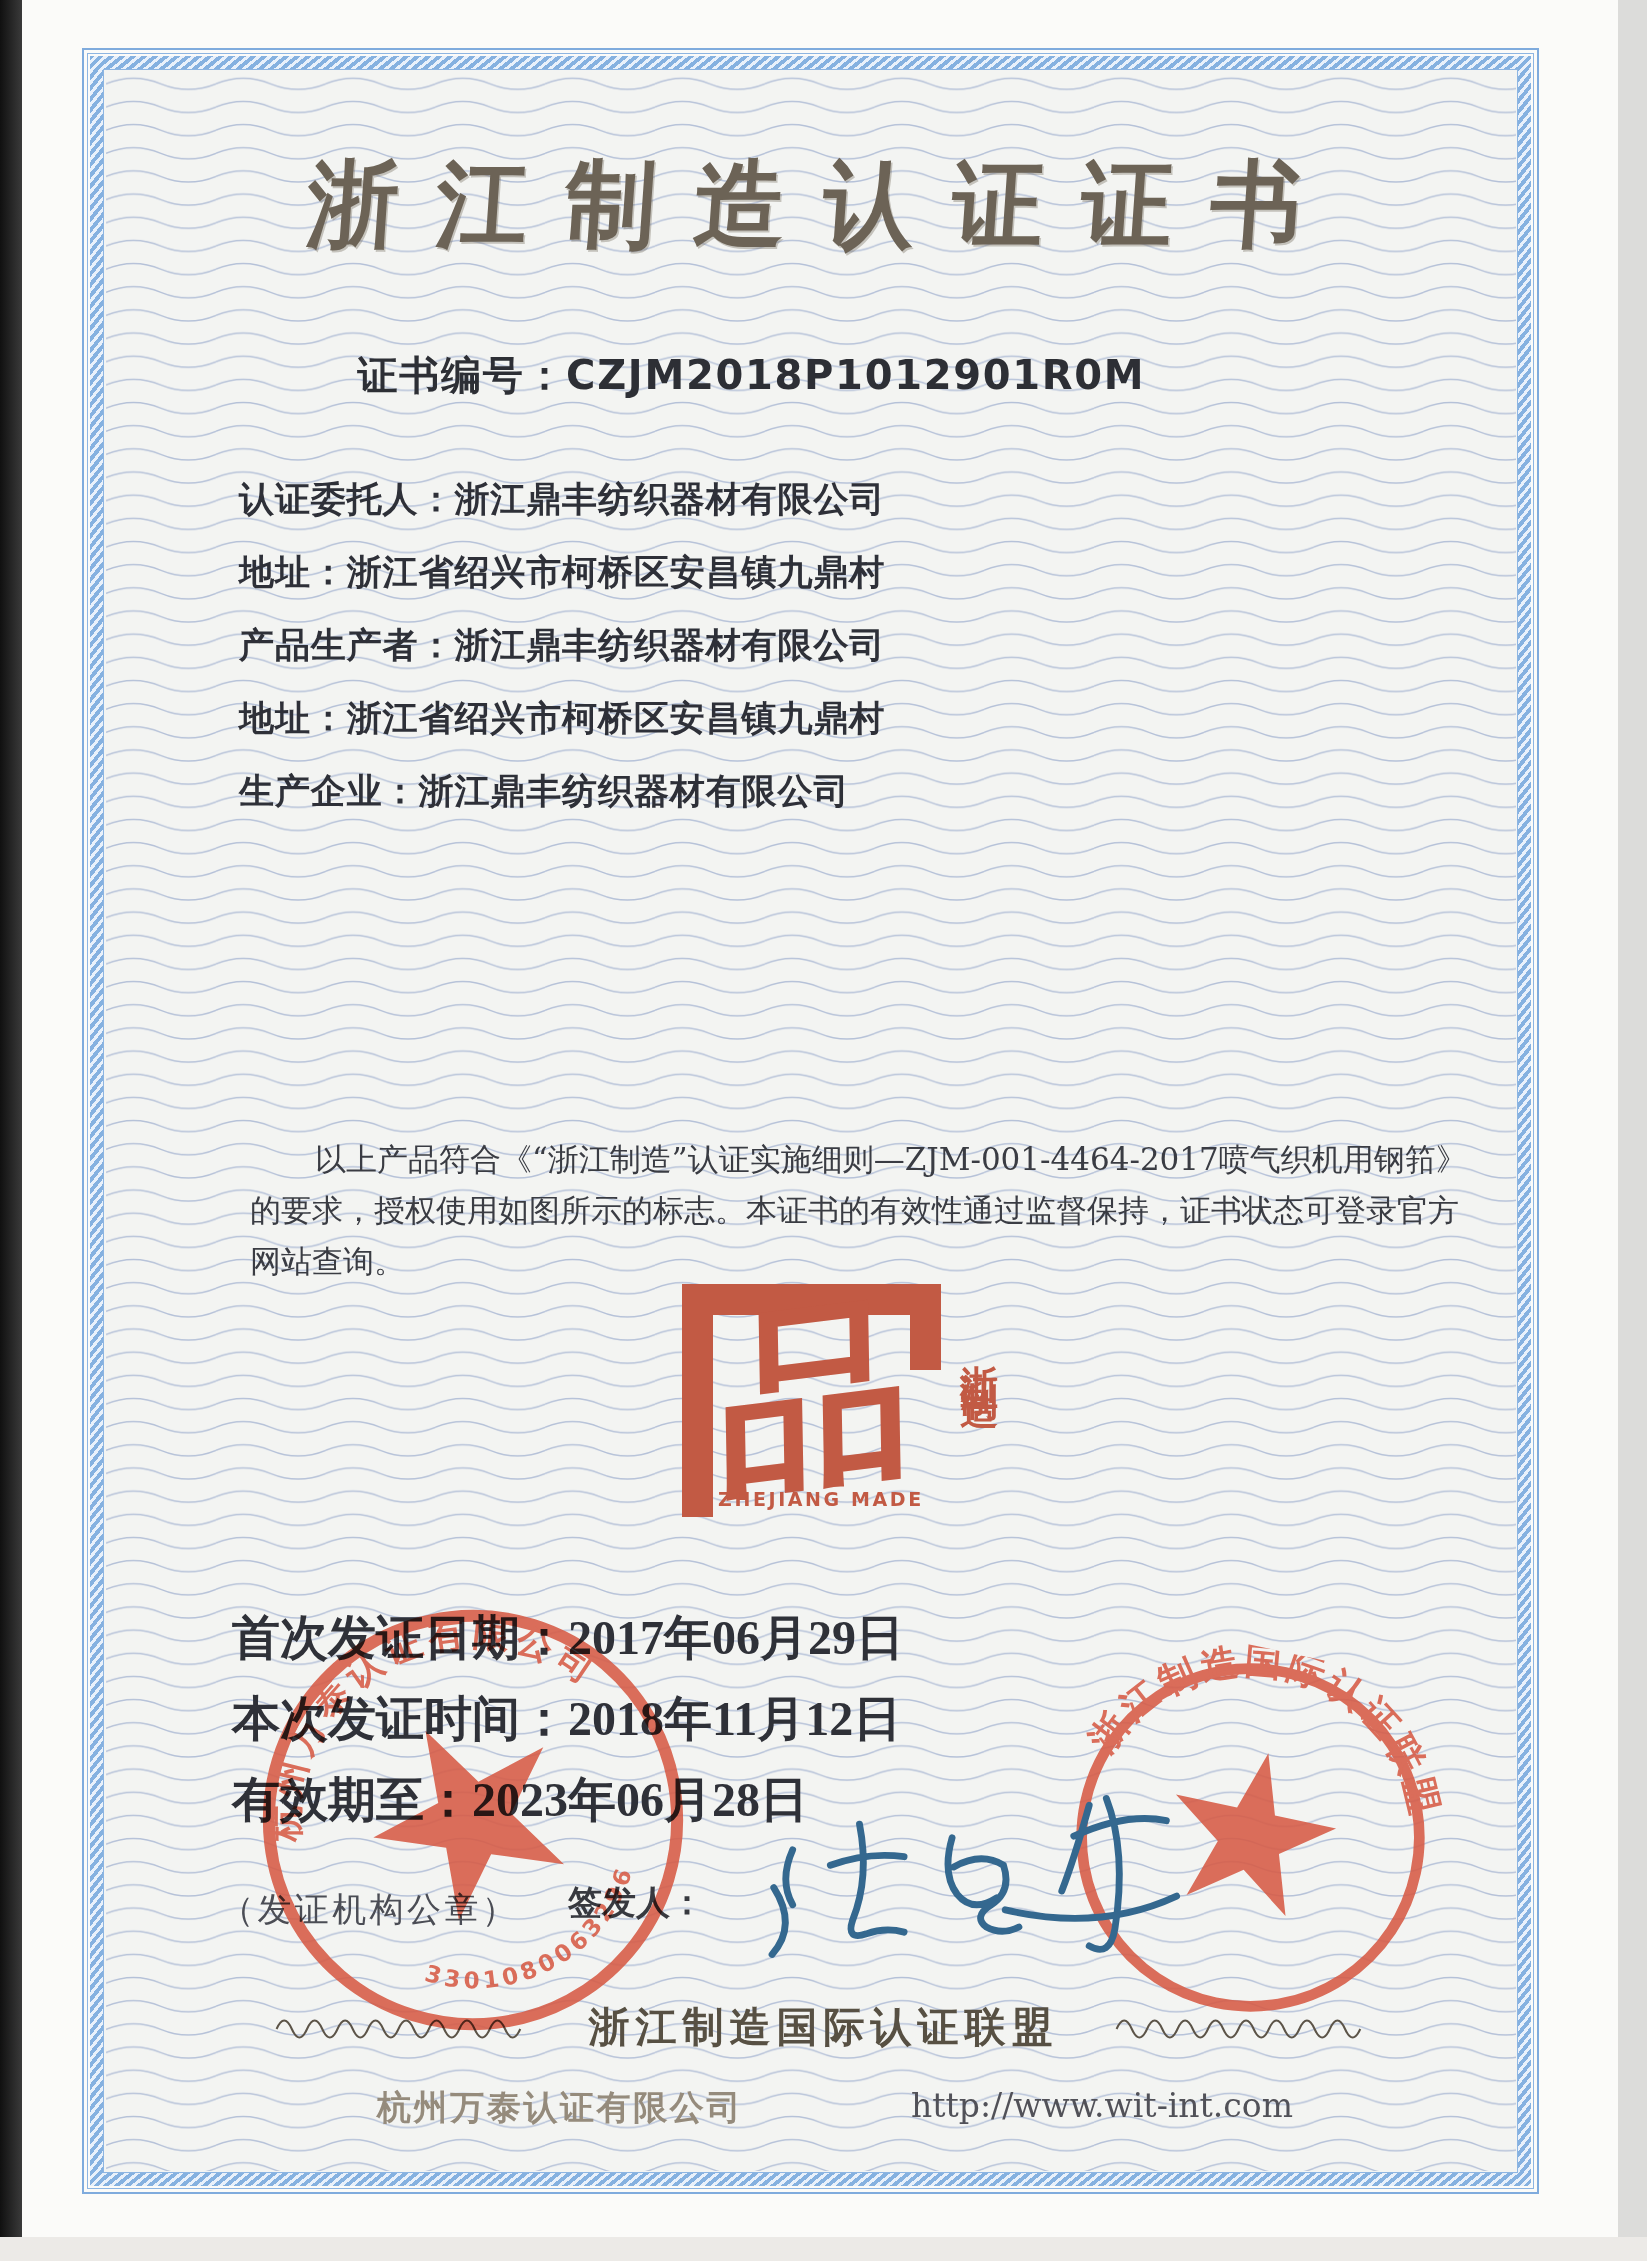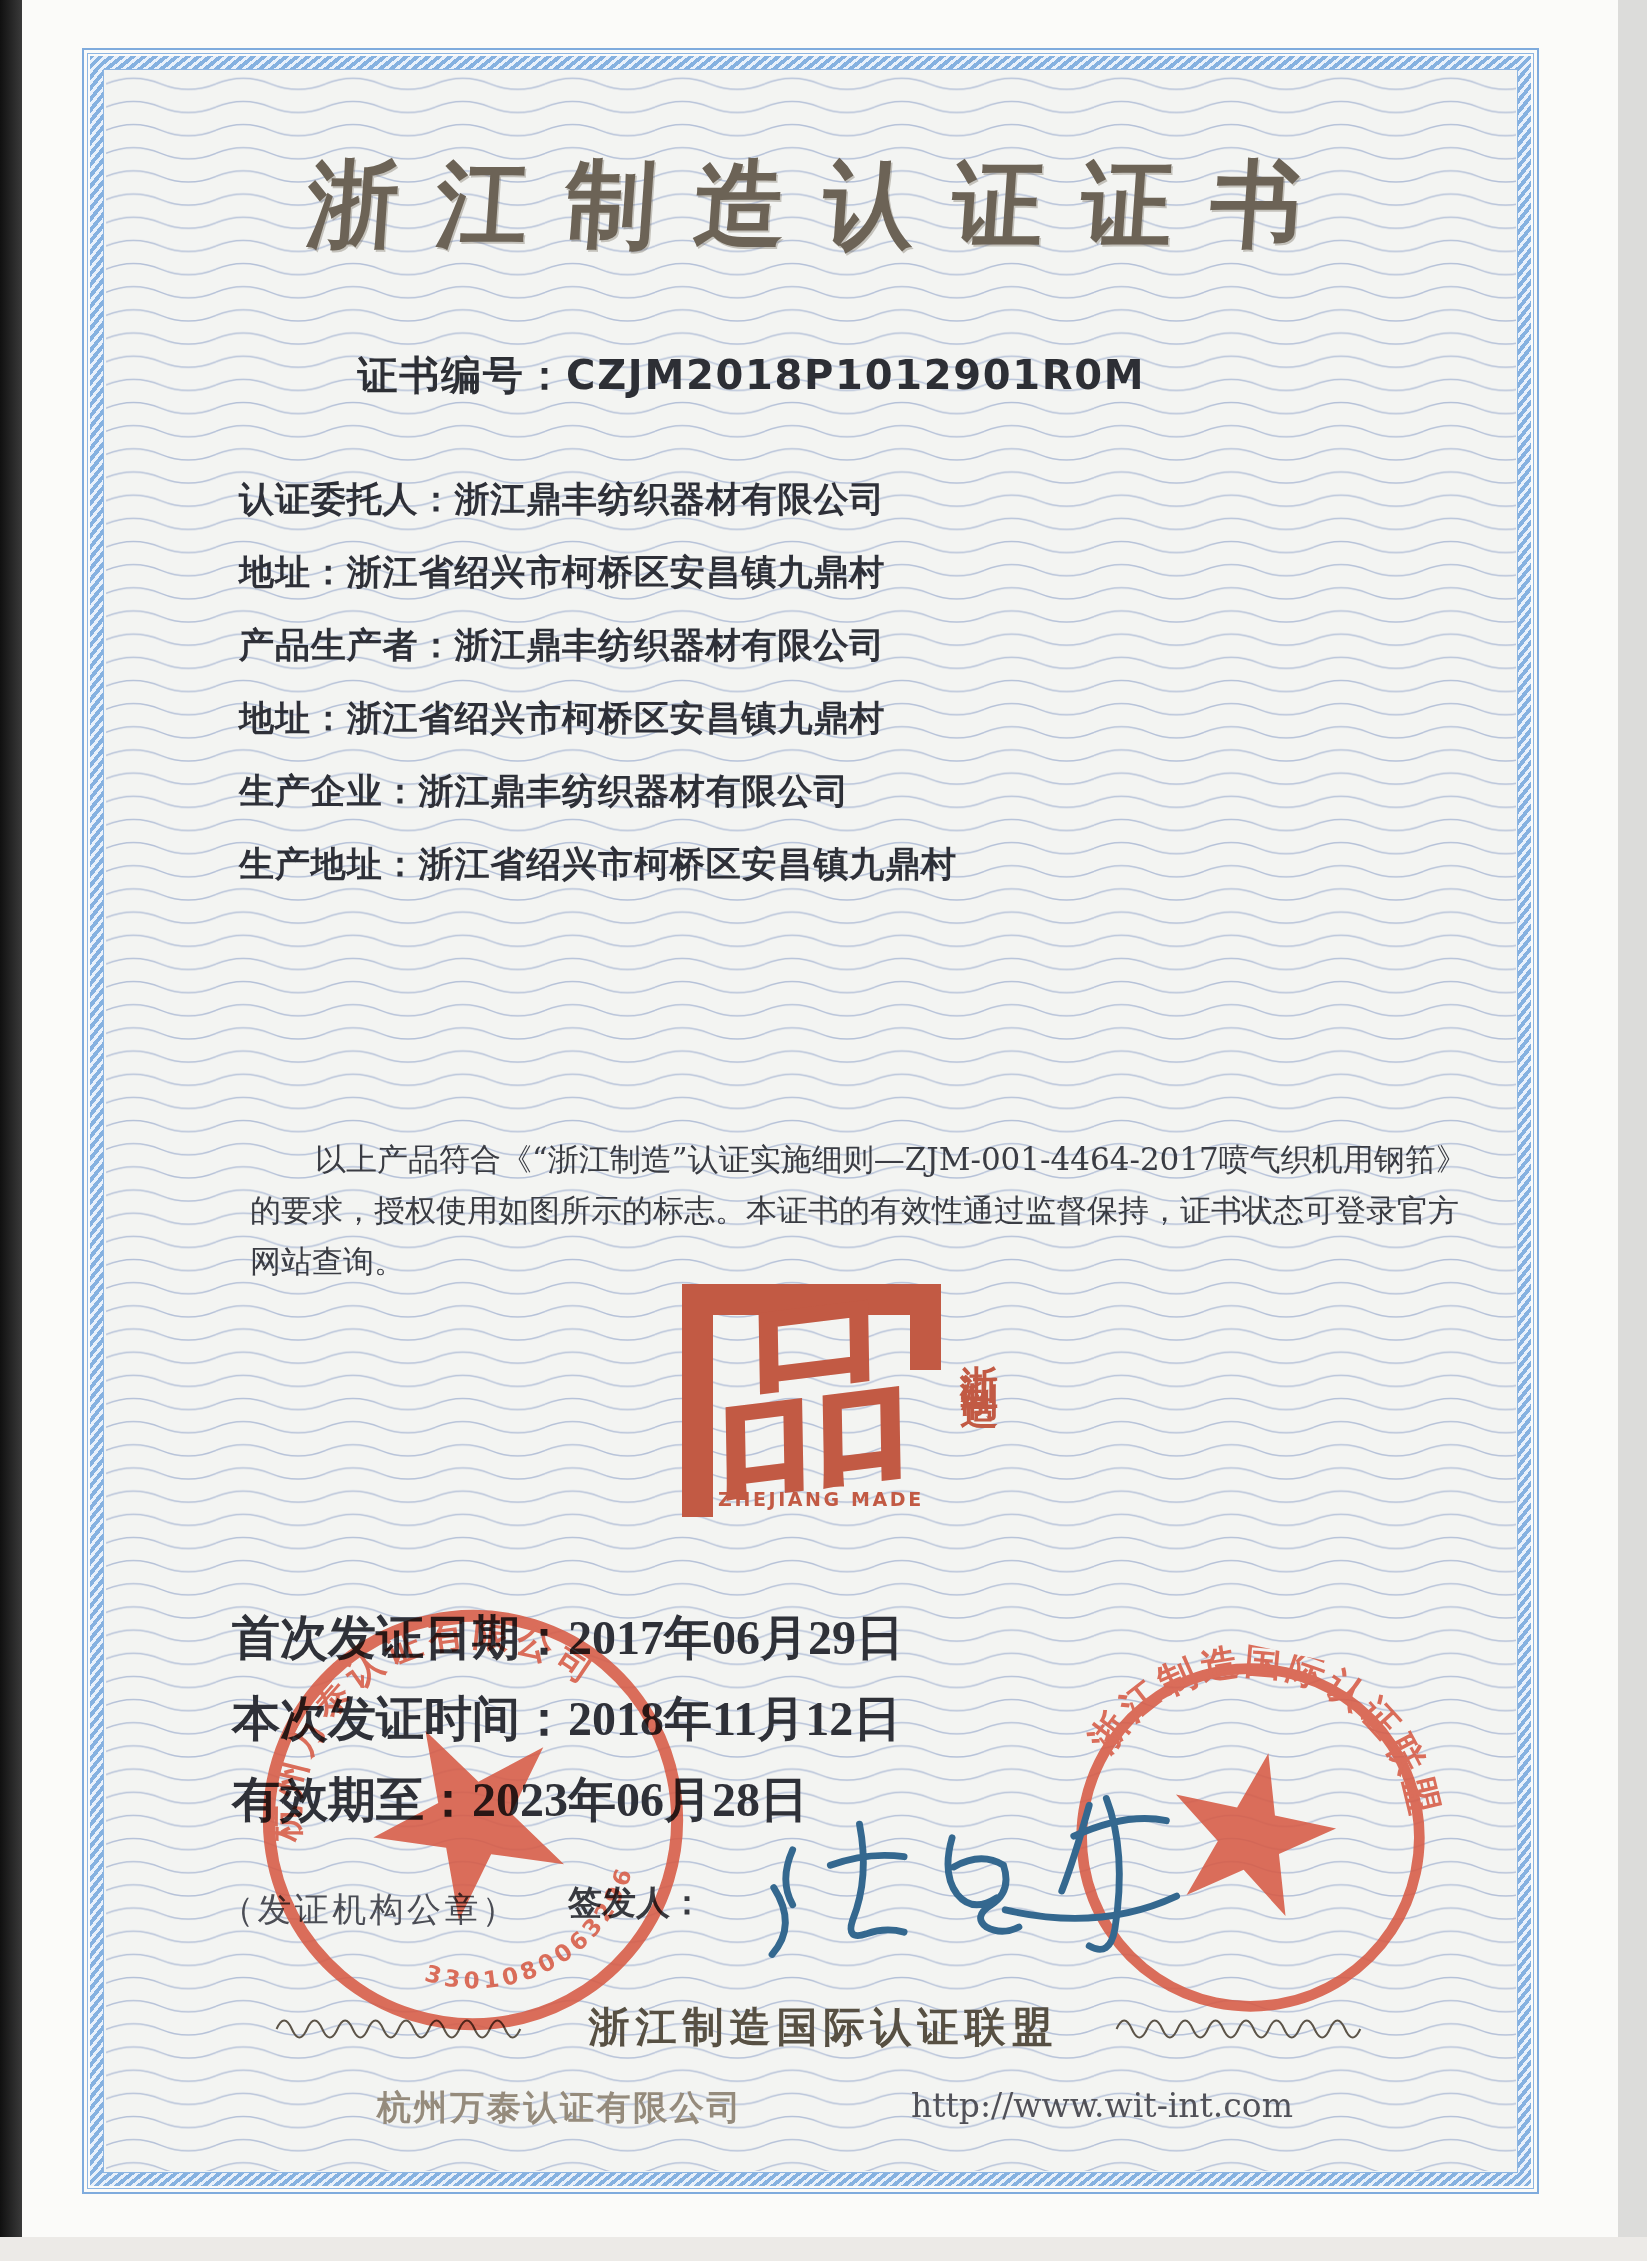--- a/index.html
+++ b/index.html
@@ -103,21 +103,20 @@
     <div class="abs title">浙江制造认证证书</div>
 
     <div class="abs certno">证书编号：CZJM2018P1012901R0M</div>
 
     <div class="abs fields">
       <div>认证委托人：浙江鼎丰纺织器材有限公司</div>
       <div>地址：浙江省绍兴市柯桥区安昌镇九鼎村</div>
       <div>产品生产者：浙江鼎丰纺织器材有限公司</div>
       <div>地址：浙江省绍兴市柯桥区安昌镇九鼎村</div>
       <div>生产企业：浙江鼎丰纺织器材有限公司</div>
-      <div>生产地址：浙江省绍兴市柯桥区安昌镇九鼎村</div>
     </div>
 
 
     <div class="abs para">
       <div class="indent">以上产品符合《“浙江制造”认证实施细则—ZJM-001-4464-2017喷气织机用钢筘》</div>
       <div>的要求，授权使用如图所示的标志。本证书的有效性通过监督保持，证书状态可登录官方</div>
       <div>网站查询。</div>
     </div>
 
     <div class="abs logo">

